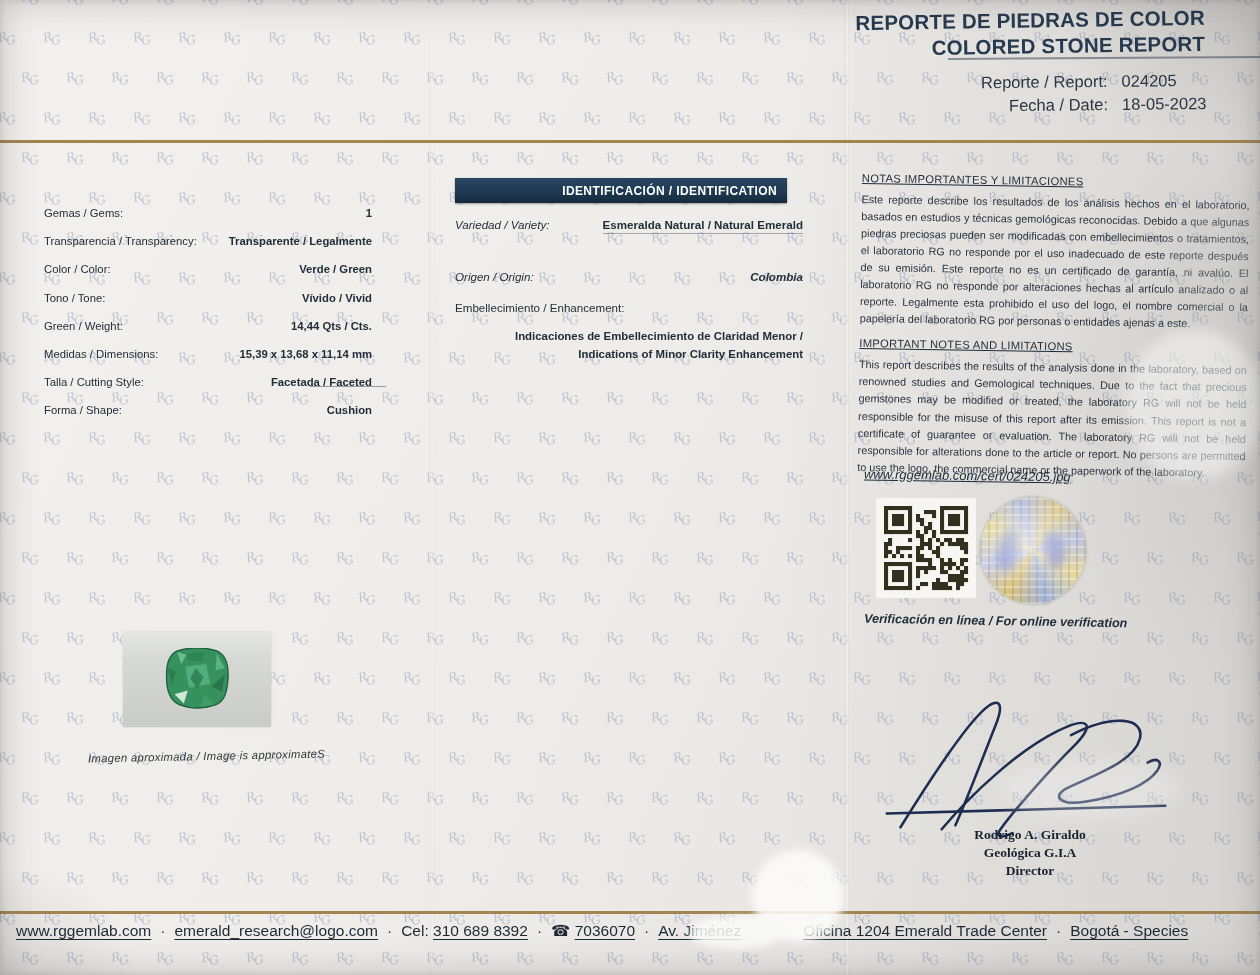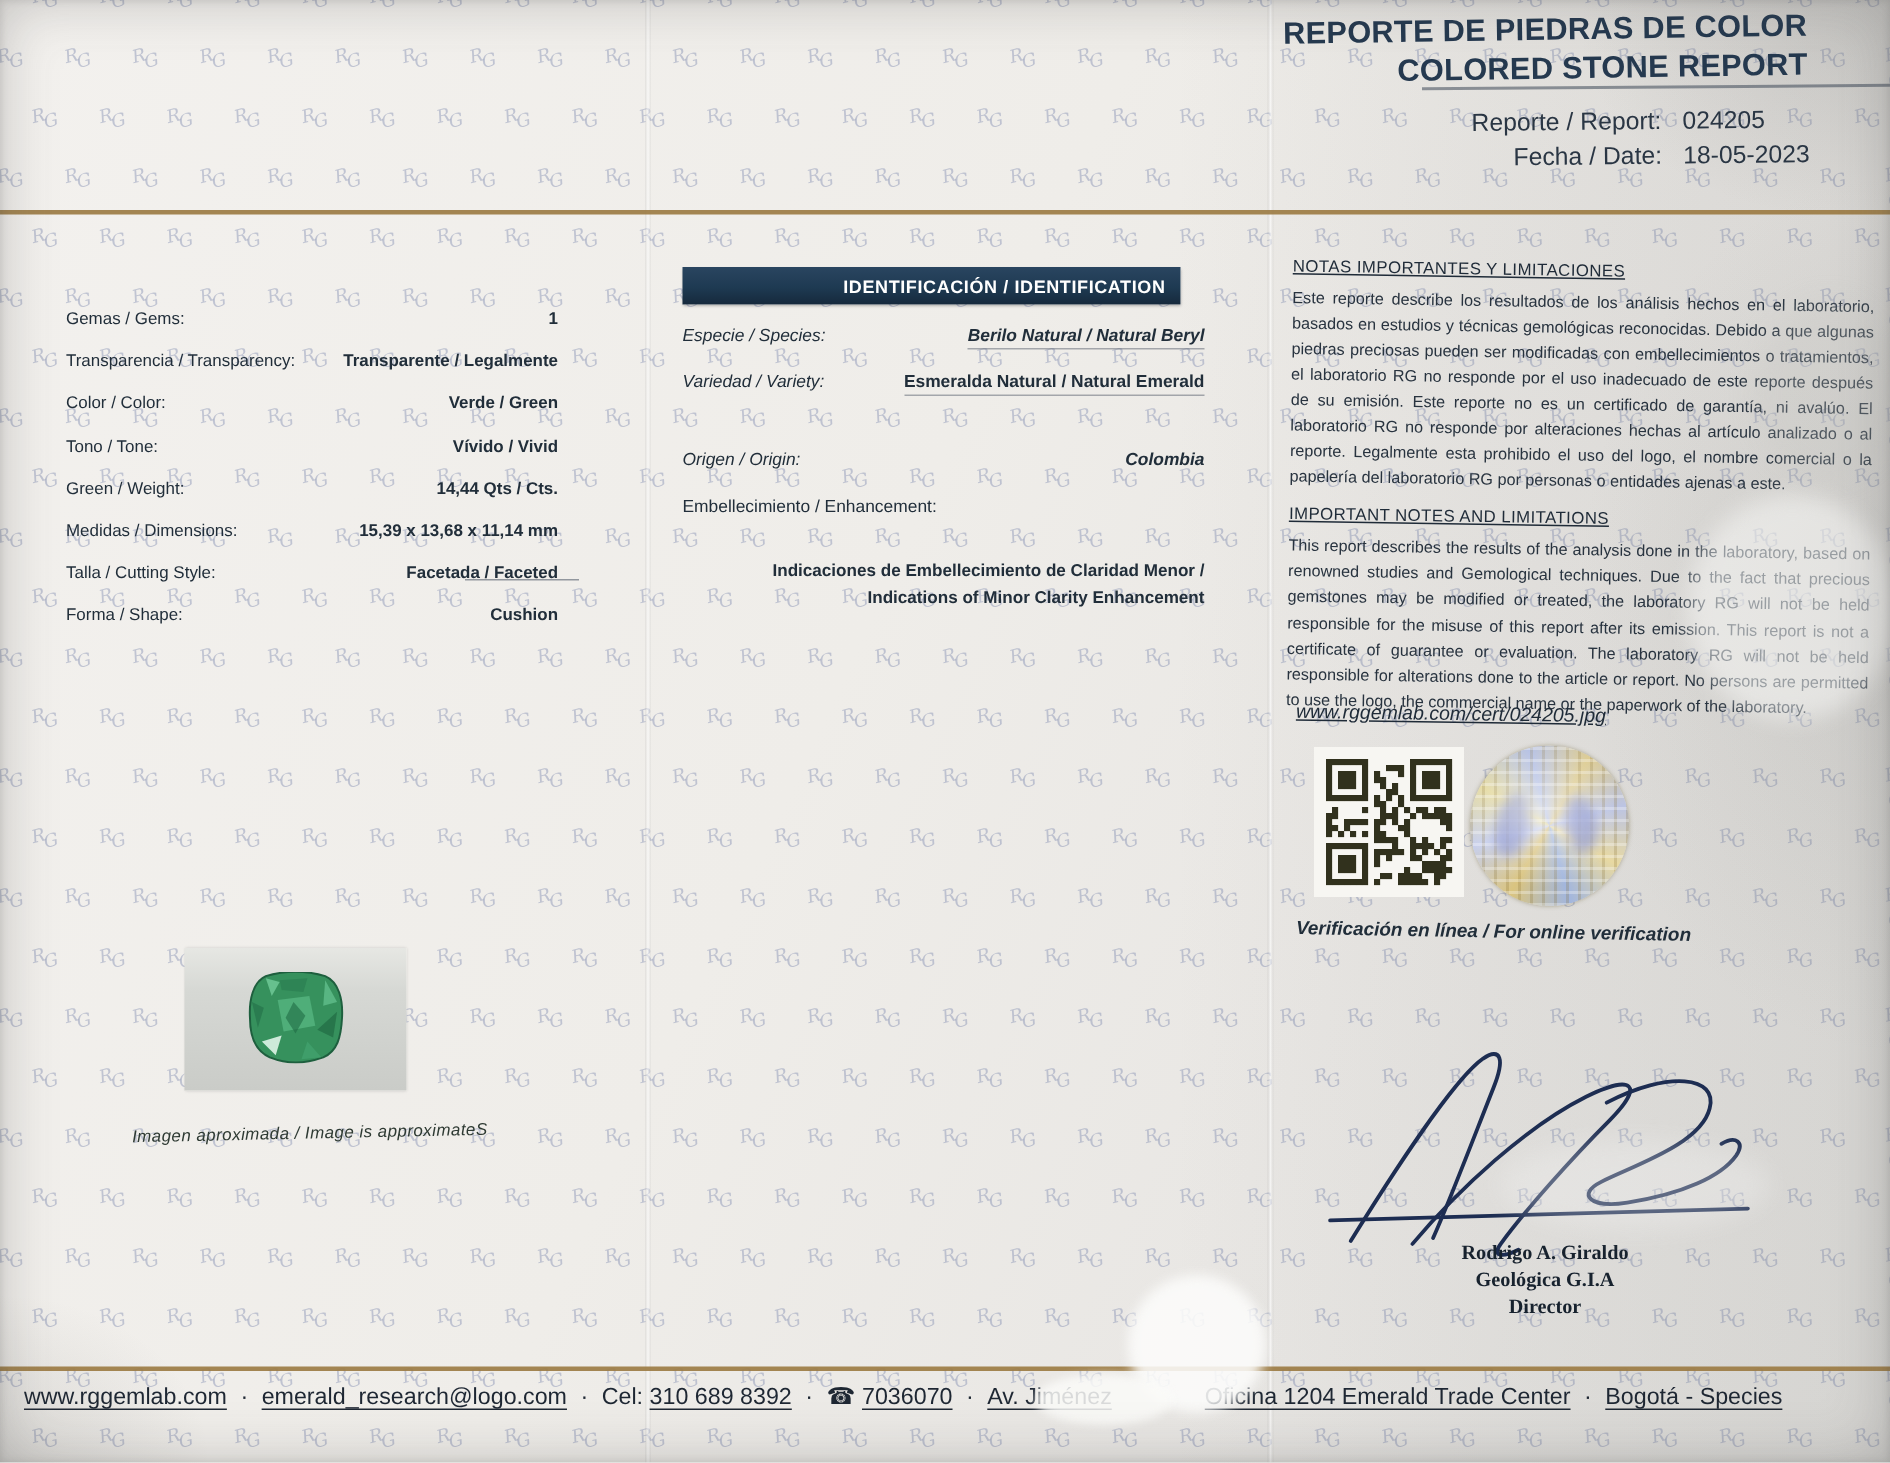--- a/index.html
+++ b/index.html
@@ -868,34 +868,30 @@
       <polygon points="16,70 30,84 36,64" fill="#cdead9"></polygon>
       <polygon points="6,30 18,36 12,56" fill="#2a7c50"></polygon>
       <polygon points="32,28 64,24 70,54 38,60" fill="#4fae79"></polygon>
       <polygon points="48,30 60,44 50,62 40,46" fill="#1f6a44" opacity=".6"></polygon>
     </svg>
   </div>
   <div class="abs photo-caption" style="left:88px;top:750px;">Imagen aproximada / Image is approximateS</div>
 
   <div class="abs" style="left:455px;top:178px;width:348px;">
     <div class="bar" style="width:312px;">IDENTIFICACIÓN / IDENTIFICATION</div>
-    <div class="id-row" style="margin-top:14px;">
-      <span class="id-lbl">Especie / Species:</span>
-      <span class="id-lbl id-val-u" style="font-weight:700;">Berilo Natural  / Natural Beryl</span>
-    </div>
     <div class="id-row" style="margin-top:15px;">
       <span class="id-lbl">Variedad / Variety:</span>
       <span class="id-val-u" style="font-weight:700;">Esmeralda Natural / Natural Emerald</span>
     </div>
     <div class="id-row" style="margin-top:36px;">
       <span class="id-lbl">Origen / Origin:</span>
       <span class="id-lbl" style="font-weight:700;">Colombia</span>
     </div>
     <div style="font-size:11.6px;margin-top:18px;">Embellecimiento / Enhancement:</div>
-    <div class="enh-val" style="margin-top:29px;margin-left:40px;">Indicaciones de Embellecimiento de Claridad Menor / Indications of Minor Clarity Enhancement</div>
+    <div class="enh-val" style="margin-top:14px;margin-left:40px;">Indicaciones de Embellecimiento de Claridad Menor / Indications of Minor Clarity Enhancement</div>
   </div>
 
   <div class="abs notes-rot" style="left:862px;top:172px;width:388px;">
     <div class="note-h">NOTAS IMPORTANTES Y LIMITACIONES</div>
     <div class="note-b">Este reporte describe los resultados de los análisis hechos en el laboratorio, basados en estudios y técnicas gemológicas reconocidas. Debido a que algunas piedras preciosas pueden ser modificadas con embellecimientos o tratamientos, el laboratorio RG no responde por el uso inadecuado de este reporte después de su emisión. Este reporte no es un certificado de garantía, ni avalúo. El laboratorio RG no responde por alteraciones hechas al artículo analizado o al reporte. Legalmente esta prohibido el uso del logo, el nombre comercial o la papelería del laboratorio RG por personas o entidades ajenas a este.</div>
     <div class="note-h" style="margin-top:10px;">IMPORTANT NOTES AND LIMITATIONS</div>
     <div class="note-b">This report describes the results of the analysis done in the laboratory, based on renowned studies and Gemological techniques. Due to the fact that precious gemstones may be modified or treated, the laboratory RG will not be held responsible for the misuse of this report after its emission. This report is not a certificate of guarantee or evaluation. The laboratory RG will not be held responsible for alterations done to the article or report. No persons are permitted to use the logo, the commercial name or the paperwork of the laboratory.</div>
   </div>
 
   <div class="abs verify-url" style="left:864px;top:468px;">www.rggemlab.com/cert/024205.jpg</div>

